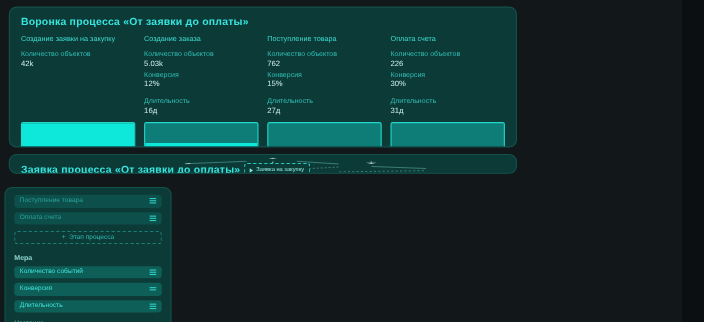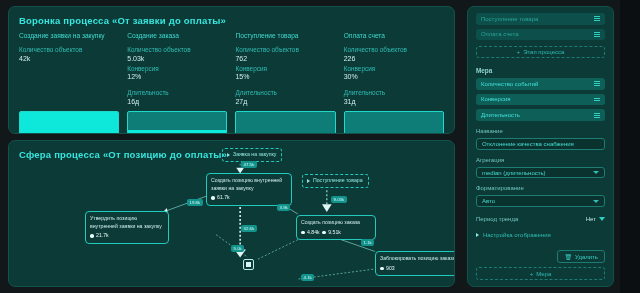--- a/index.html
+++ b/index.html
@@ -6,20 +6,21 @@
   html, body {
     width: 640px; height: 293px;
     background: #0b0f11;
     font-family: "Liberation Sans", sans-serif;
     overflow: hidden;
   }
   #root {
     position: relative; width: 620px; height: 293px;
     background: #12181a;
     display: flex;
+    flex-direction: column;
   }
   
   .left-col {
     position: relative;
     width: 478px; height: 293px;
     padding: 6px 8px 6px 8px;
     display: flex; flex-direction: column; gap: 6px;
   }
   .panel {
     background: #0c3a37;
@@ -255,21 +256,21 @@
         <div class="bar">
           <div class="bar-fill" style="height: 12%;"></div>
         </div>
         <div class="bar">
           
         </div>
       </div>
     </div>
 
     <div class="panel" id="map-panel">
-      <div class="panel-title" id="map-title">Сфера процесса «От позицию до оплаты»</div>
+      <div class="panel-title" id="map-title">Заявка процесса «От заявки до оплаты»</div>
 
       <div class="map-canvas">
 
         <svg class="edges" viewBox="0 0 462 147" preserveAspectRatio="none">
           <g stroke="#7fd6d0" fill="none" stroke-width="0.7">
             <path d="M240,19 L240,30" stroke-dasharray="2 2"></path>
             <path d="M216,52 L160,72"></path>
             <path d="M240,55 L240,115" stroke-dasharray="2 2" stroke-width="1.6" stroke="#dff6f4"></path>
             <path d="M262,52 L300,74"></path>
             <path d="M215,95 L248,118" stroke-dasharray="2 2"></path>

